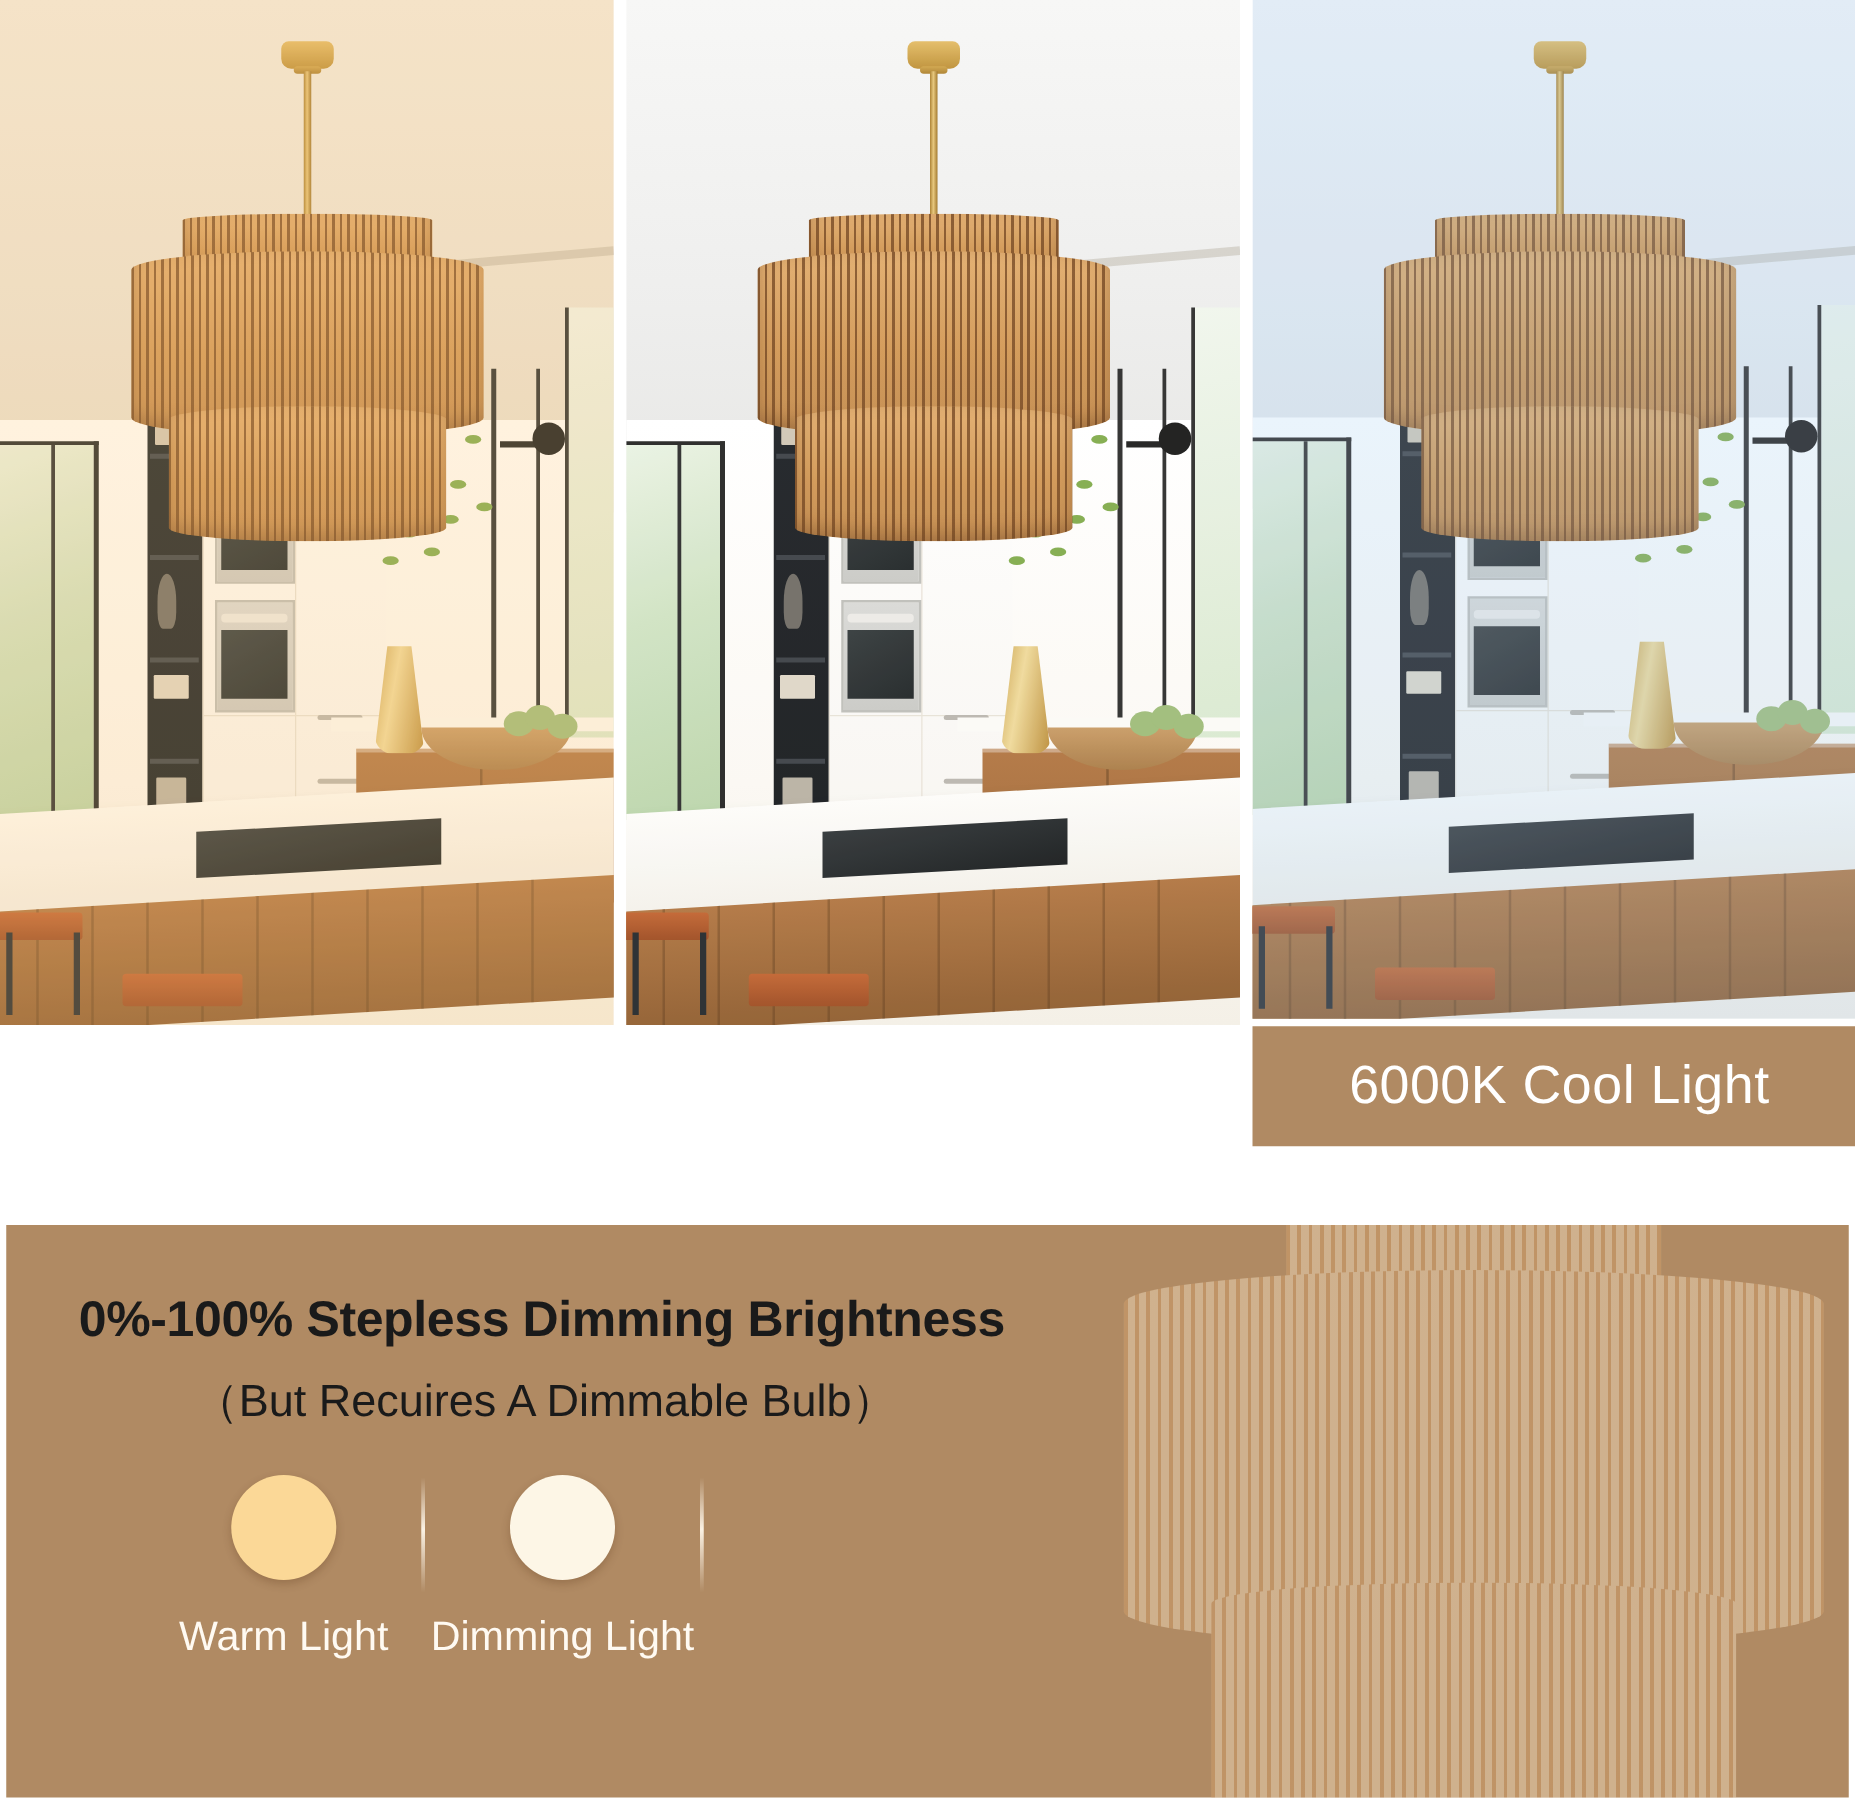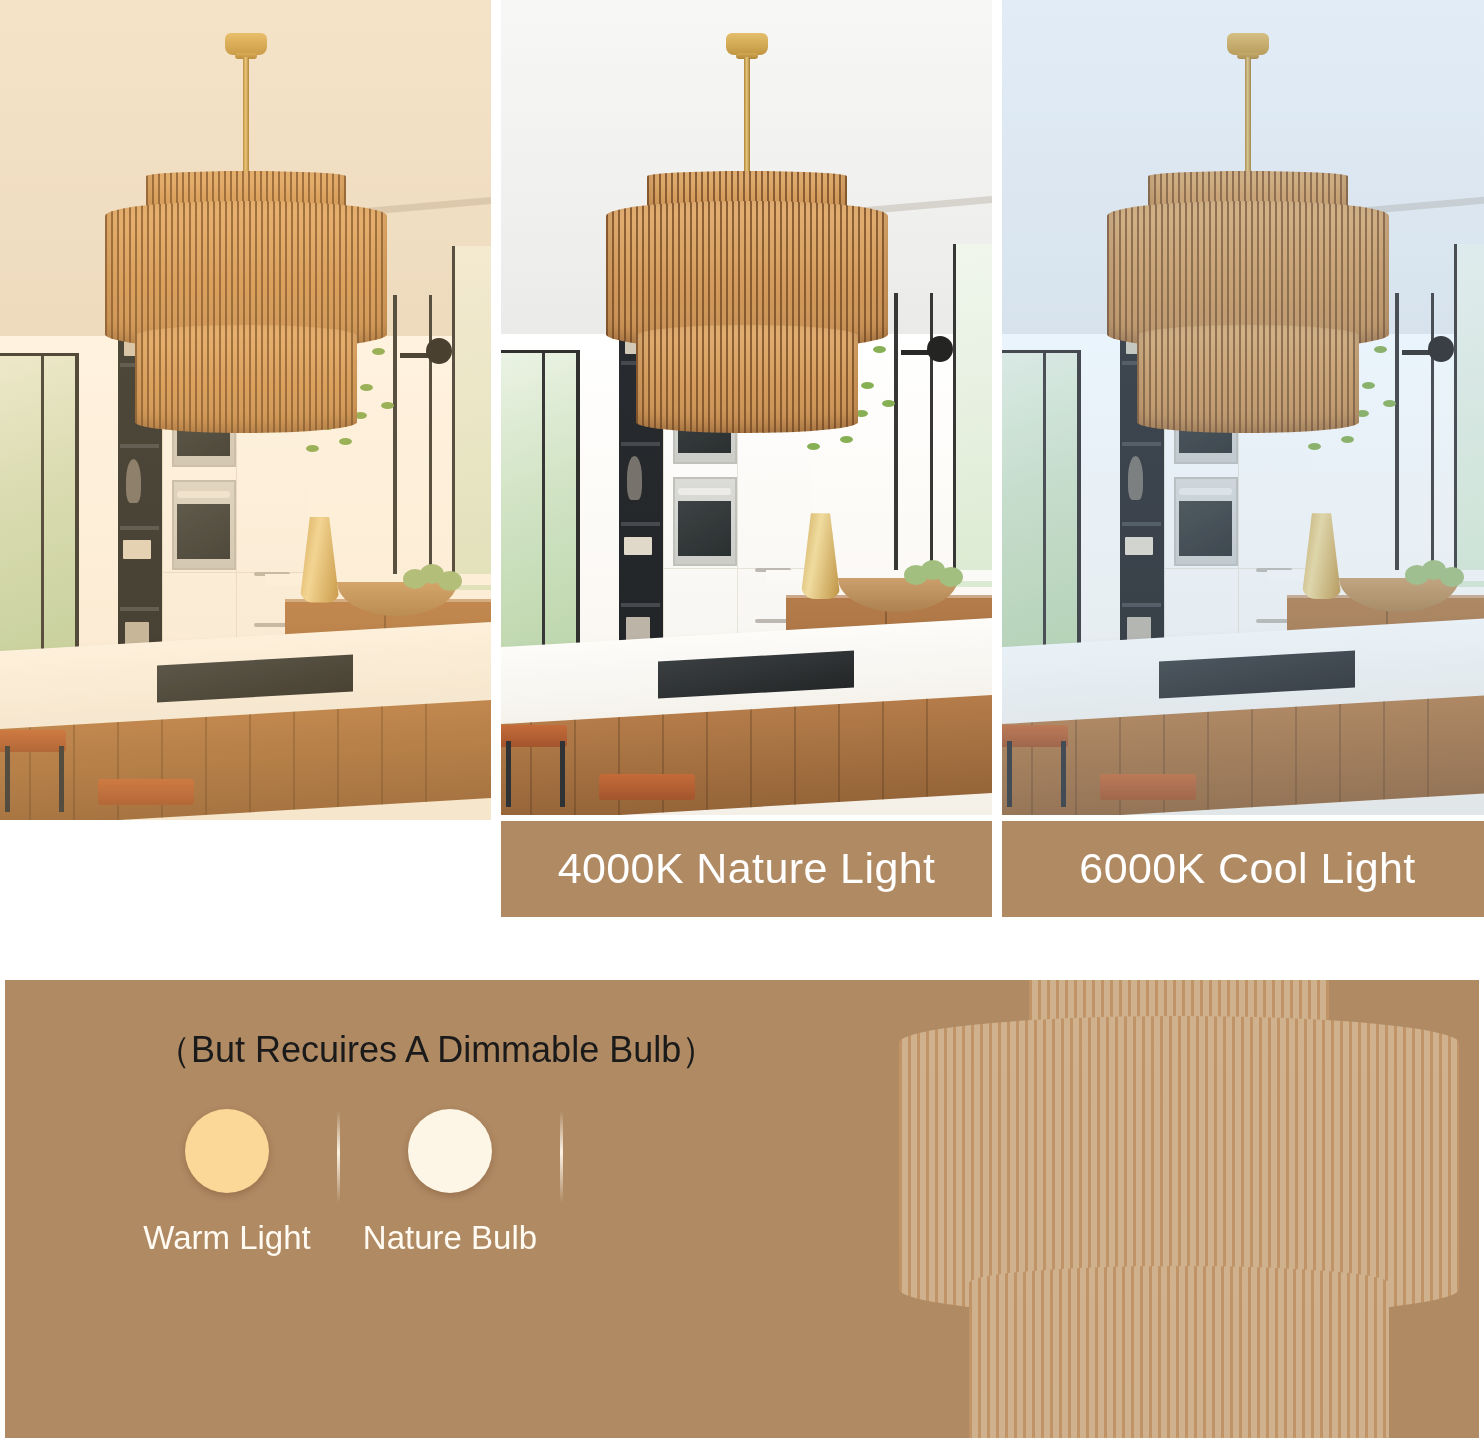--- a/index.html
+++ b/index.html
@@ -504,21 +504,20 @@
           <div class="canopy"></div>
           <div class="rod"></div>
           <div class="glow" style="background:radial-gradient(ellipse at center,rgba(255,244,222,.92) 0%,rgba(255,232,196,.40) 55%,rgba(255,230,190,0) 78%)"></div>
           <div class="shade-top"></div>
           <div class="shade-mid"></div>
           <div class="shade-bot"></div>
         </div>
       </div>
       <div class="tint nature"></div>
     </div>
-    <div class="caption">4000K Nature Light</div>
   </div>
 
   <div class="panel">
     <div class="photo">
       <div class="scene">
         <div class="ceiling" style="background:linear-gradient(180deg,#f4f6f8 0%,#ebeef1 55%,#e2e6ea 100%)"></div>
         <div class="ceiling-edge"></div>
         <div class="backwall"></div>
 
         <div class="win-left"></div>
@@ -629,28 +628,29 @@
 
 <div class="feature">
 
   <div class="watermark">
     <div class="wm-top"></div>
     <div class="wm-mid"></div>
     <div class="wm-bot"></div>
   </div>
 
   <div class="feat-content">
+    <div class="subtitle">0%-100% Stepless Dimming Brightness</div>
     <div class="note">（But Recuires A Dimmable Bulb）</div>
 
     <div class="swatches">
       <div class="swatch">
         <div class="dot" style="background:#fbd897"></div>
         <div class="dot-label">Warm Light</div>
       </div>
       <div class="divider"></div>
       <div class="swatch">
         <div class="dot" style="background:#fdf6e6"></div>
-        <div class="dot-label">Nature Bulb</div>
+        <div class="dot-label">Dimming Light</div>
       </div>
       <div class="divider"></div>
     </div>
   </div>
 </div>
 
 </body></html>

